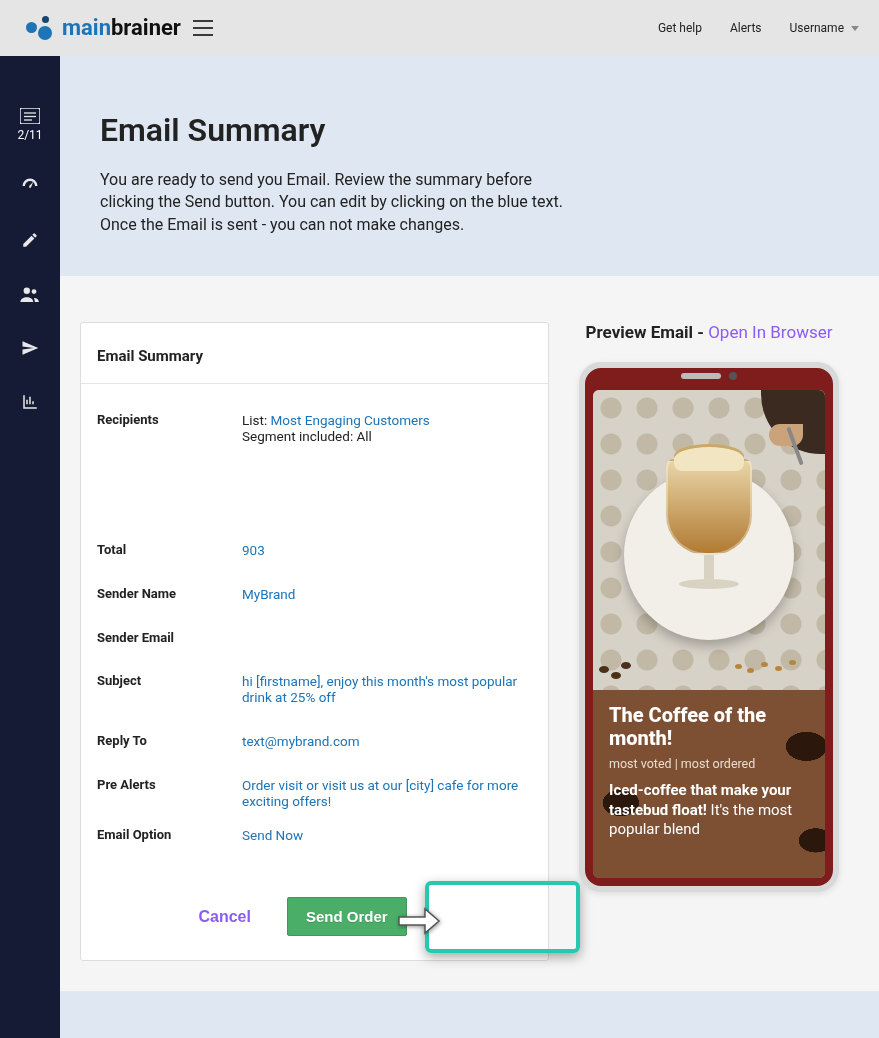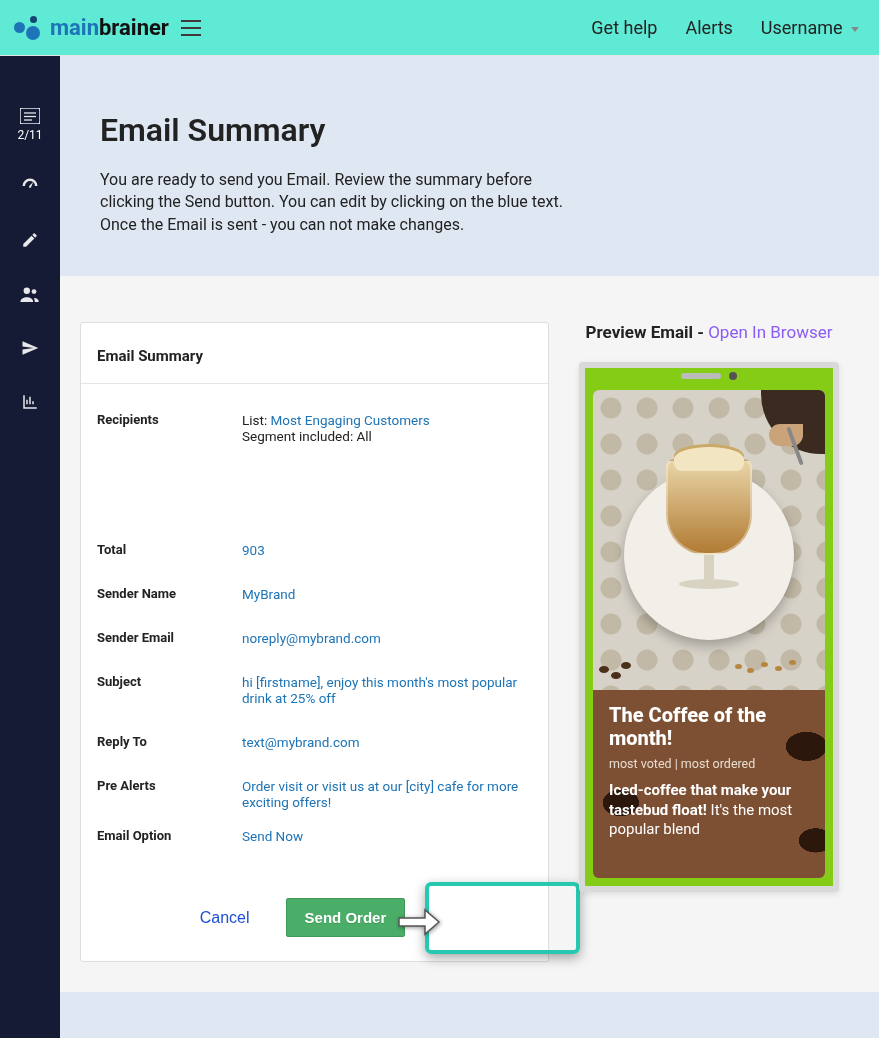--- a/index.html
+++ b/index.html
@@ -1,31 +1,31 @@
 <!DOCTYPE html>
 <html><head>
 <meta charset="utf-8">
 <style>
   * { box-sizing: border-box; margin: 0; padding: 0; }
   html, body { width: 879px; height: 1038px; font-family: -apple-system, BlinkMacSystemFont, "Segoe UI", Roboto, Arial, sans-serif; background: #fff; overflow: hidden; }
 
   
-  .header { display: flex; align-items: center; justify-content: space-between; height: 56px; padding: 0 20px 0 12px; border-bottom: 1px solid #e5e5e5; background: #5eead4; }
+  .header { display: flex; align-items: center; justify-content: space-between; height: 56px; padding: 0 20px 0 24px; border-bottom: 1px solid #e5e5e5; background: #e5e5e5; }
   .header-left { display: flex; align-items: center; gap: 12px; }
   .logo { display: flex; align-items: center; gap: 6px; font-weight: 700; font-size: 22px; color: #0a0a0a; letter-spacing: 0px; cursor:pointer;}
   .logo .dots { position: relative; width: 32px; height: 24px; }
   .logo .dots span { position:absolute; border-radius:50%; background:#1d74b6; }
   .logo .dots .d1 { width:7px; height:7px; left:18px; top:0; background:#16466e; }
   .logo .dots .d2 { width:11px; height:11px; left:2px; top:6px; }
   .logo .dots .d3 { width:14px; height:14px; left:14px; top:10px; }
   .logo .main { color:#1d74b6; }
   .logo .brainer { color:#111; }
   .hamburger { width:20px; height:16px; display:flex; flex-direction:column; justify-content:space-between; cursor:pointer;}
   .hamburger span { height:2px; background:#3a3a3a; display:block; }
-  .header-right { display:flex; align-items:center; gap:28px; font-size:18px; color:#222; }
+  .header-right { display:flex; align-items:center; gap:28px; font-size:12px; color:#222; }
   .header-right .nav-link { cursor:pointer; }
   .caret { display:inline-block; width:0; height:0; margin-left:4px; vertical-align:middle; border-left:4px solid transparent; border-right:4px solid transparent; border-top:5px solid #888; }
 
   
   .app { display:flex; height: calc(1038px - 56px); }
   .sidebar { width:60px; background:#151b34; color:#fff; display:flex; flex-direction:column; align-items:center; padding-top:52px; gap:34px; }
   .sidebar .step-icon { display:flex; flex-direction:column; align-items:center; font-size:11px; cursor:pointer; }
   .sidebar .step-icon .counter { font-size:12px; margin-top:4px; }
   .sidebar .nav-icon { width:20px; height:20px; color:#e8e8ea; cursor:pointer; display:flex; align-items:center; justify-content:center;}
   .sidebar svg { fill:#e8e8ea; }
@@ -41,31 +41,31 @@
   .card-body { padding:28px 16px 16px 16px; font-size:14px; color:#222; }
   .row { display:flex; margin-bottom:28px; }
   .row.tight { margin-bottom:18px; }
   .row .label { width:145px; font-weight:700; font-size:13px; color:#222; padding-right:8px;}
   .row .value { flex:1; font-size:13.5px; color:#222;}
   .value .link { color:#1d74b6; cursor:pointer; }
   .value .static { color:#222; }
   .big-gap { height:70px; }
 
   .card-footer { position:relative; padding: 20px 16px 24px 16px; text-align:center; }
-  .cancel-btn { display:inline-block; font-weight:400; font-size:16px; color:#1d4ed8; background:transparent; border:none; cursor:pointer; padding:10px 14px;}
+  .cancel-btn { display:inline-block; font-weight:700; font-size:16px; color:#8b5cf6; background:transparent; border:none; cursor:pointer; padding:10px 14px;}
   .send-btn { display:inline-block; background:#4aae68; color:#fff; font-weight:600; font-size:15px; padding:10px 18px; border:1px solid #3e985a; border-radius:2px; cursor:pointer; text-shadow:0 1px 0 rgba(0,0,0,.15);}
   .highlight-box { position:absolute; border:4px solid #26c8b0; border-radius:6px; padding:20px 12px; box-shadow:0 4px 12px rgba(0,0,0,0.35); }
   .arrow { position:absolute; width:38px; height:26px; }
   .arrow svg { filter: drop-shadow(1px 1px 2px rgba(0,0,0,.4)); }
 
   .preview-col { flex:1; }
   .preview-title { font-size:17px; color:#222; text-align:center; margin-bottom:20px; }
   .preview-title .link { color:#8b5cf6; cursor:pointer; }
 
-  .phone { width:260px; height:530px; margin:12px auto; background:#84cc16; border:6px solid #d9d9d9; border-radius:4px; position:relative; overflow:hidden; box-shadow:0 2px 6px rgba(0,0,0,.1);}
+  .phone { width:260px; height:530px; margin:12px auto; background:#7f1d1d; border:6px solid #d9d9d9; border-radius:22px; position:relative; overflow:hidden; box-shadow:0 2px 6px rgba(0,0,0,.1);}
   .phone .notch { position:absolute; top:4px; left:50%; transform:translateX(-50%); display:flex; gap:8px; align-items:center;}
   .phone .notch .speaker { width:40px; height:6px; background:#bbb; border-radius:4px;}
   .phone .notch .cam { width:8px; height:8px; background:#555; border-radius:50%;}
   .phone .screen { position:absolute; top:22px; left:8px; right:8px; bottom:8px; border-radius:6px; overflow:hidden; background:#b58a5f;}
 
   .email-prev { display:flex; flex-direction:column; height:100%; }
   .prev-top { height:300px; background:#d7d2c8; position:relative; overflow:hidden;}
   .pattern { position:absolute; inset:0; background:
       radial-gradient(circle at 18px 18px, #b3a88f 10px, transparent 11px),
       radial-gradient(circle at 54px 18px, #b3a88f 10px, transparent 11px),
@@ -192,21 +192,20 @@
           <div class="row">
             <div class="label">Total</div>
             <div class="value"><span class="link">903</span></div>
           </div>
           <div class="row">
             <div class="label">Sender Name</div>
             <div class="value"><span class="link">MyBrand</span></div>
           </div>
           <div class="row">
             <div class="label">Sender Email</div>
-            <div class="value"><span class="link">noreply@mybrand.com</span></div>
           </div>
           <div class="row">
             <div class="label">Subject</div>
             <div class="value"><span class="link">hi [firstname], enjoy this month's most popular drink at 25% off</span></div>
           </div>
           <div class="row">
             <div class="label">Reply To</div>
             <div class="value"><span class="link">text@mybrand.com</span></div>
           </div>
           <div class="row tight">

